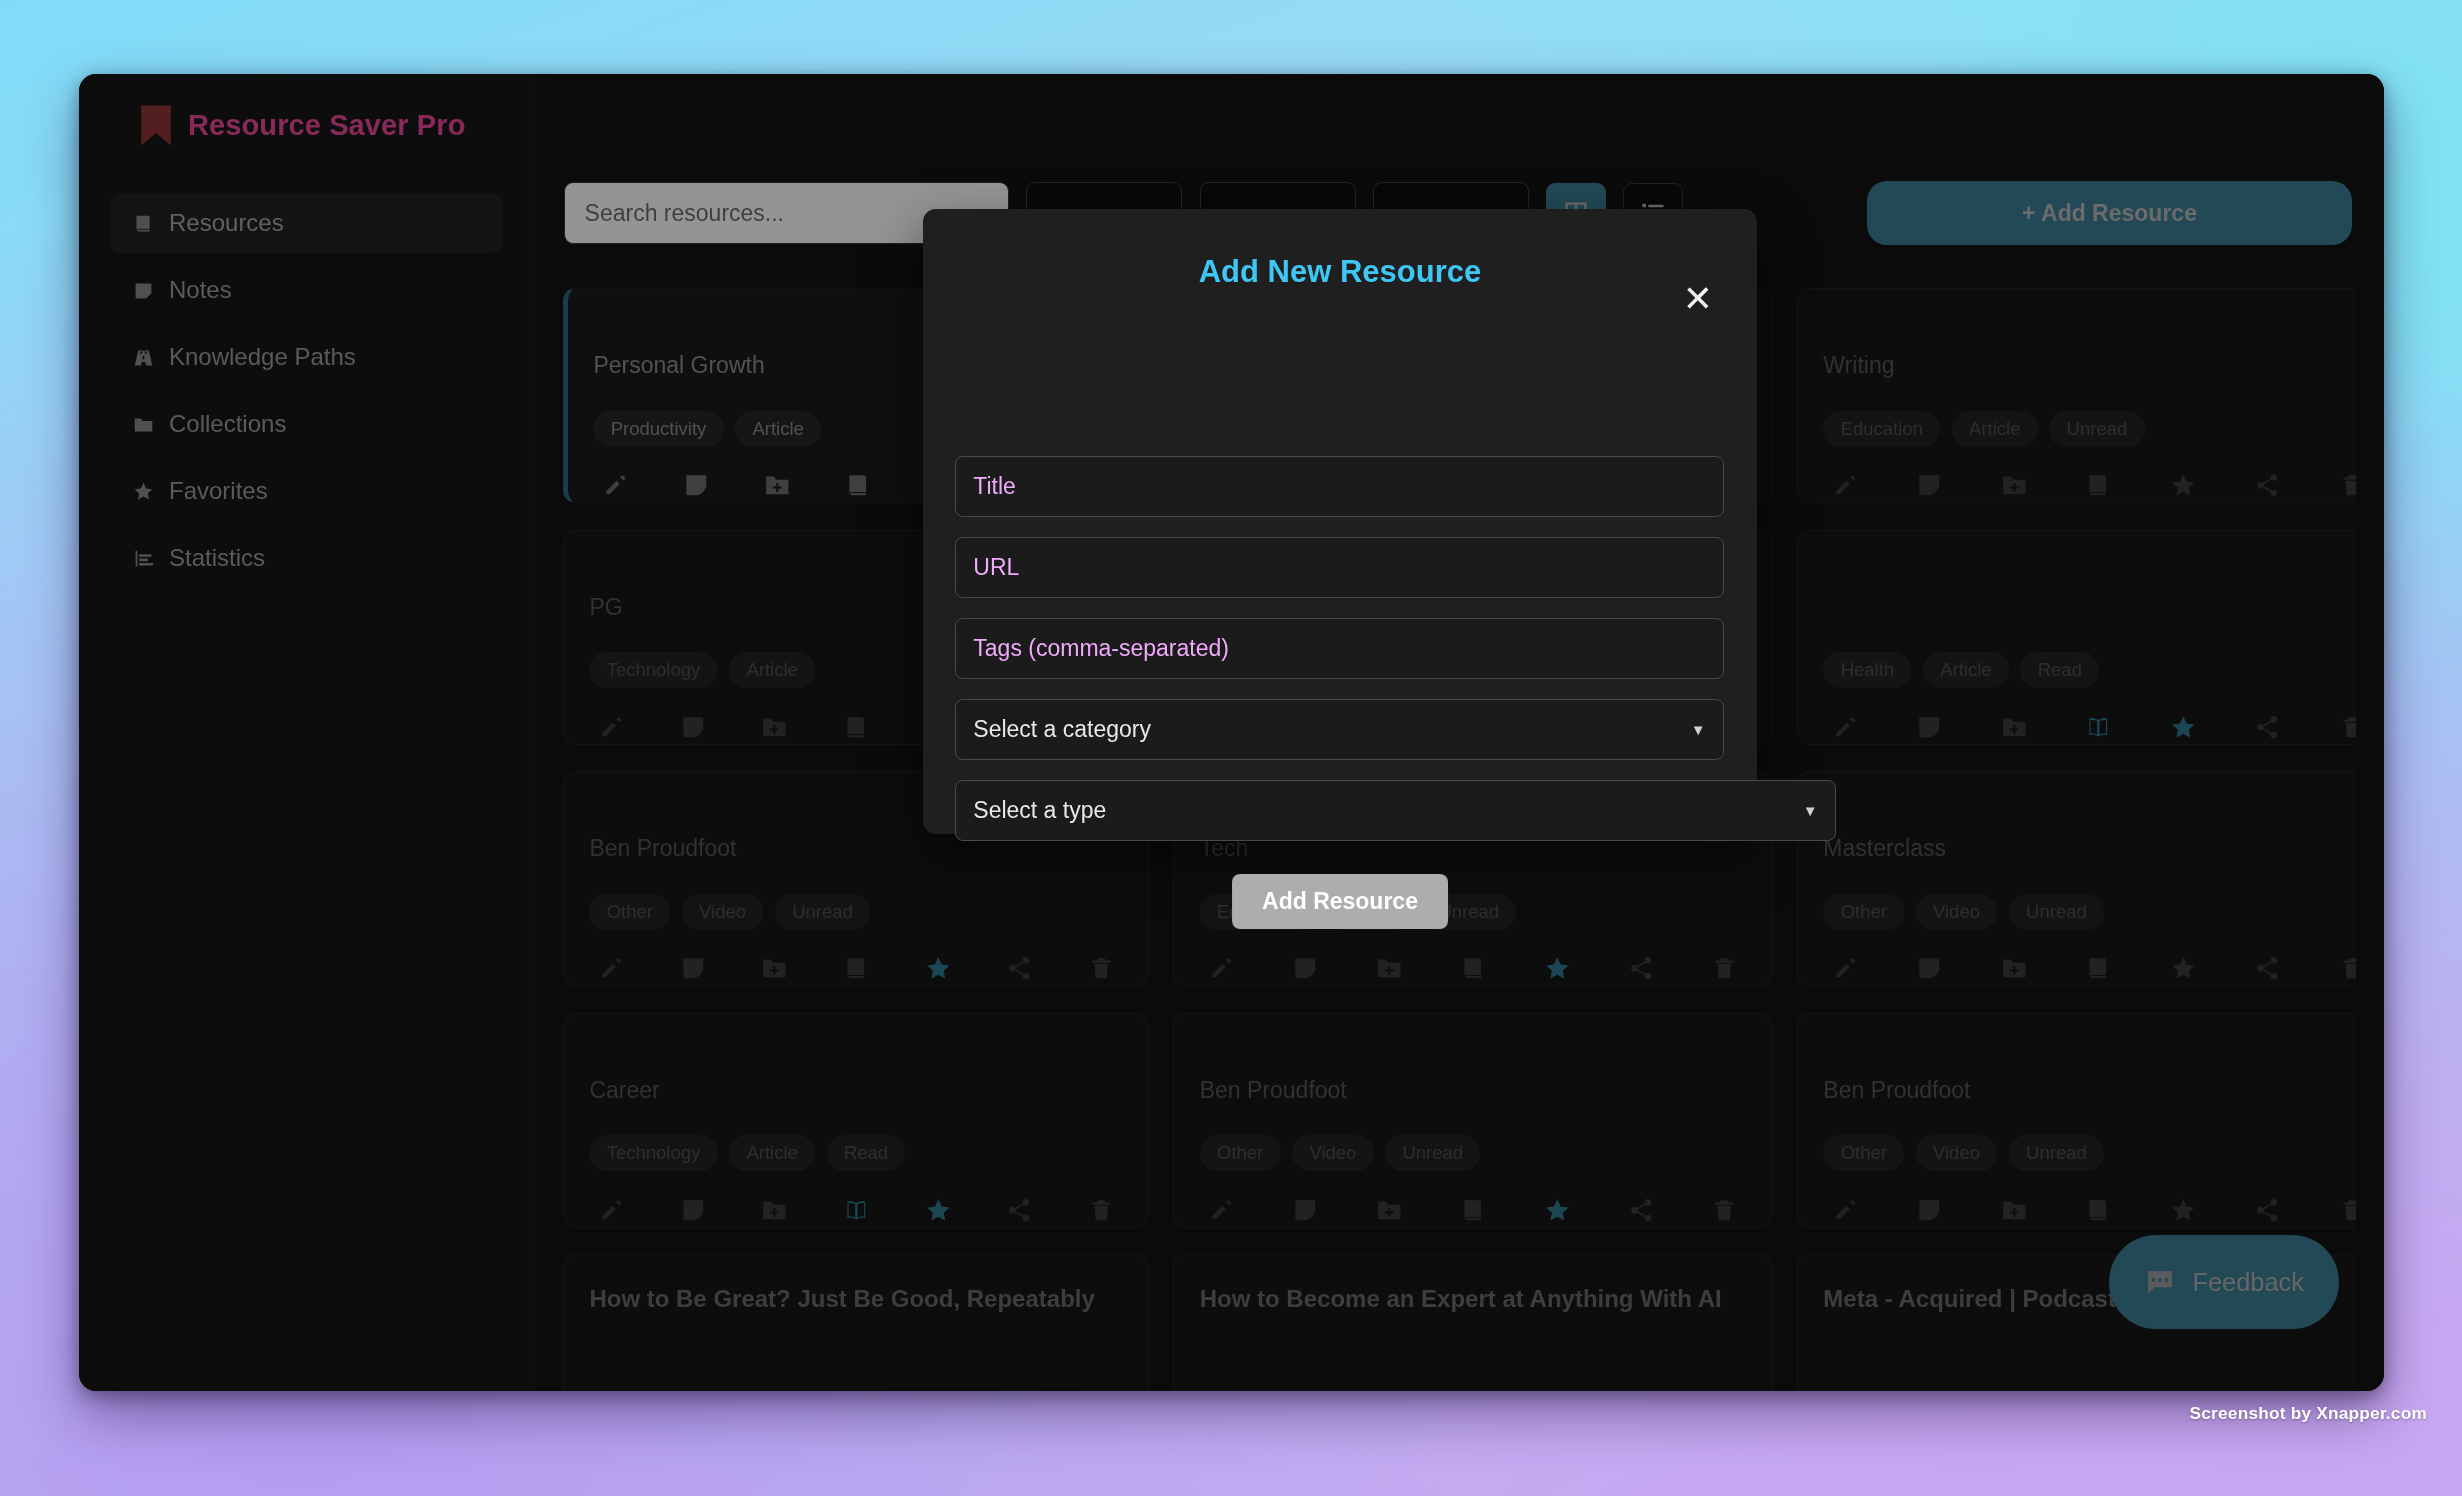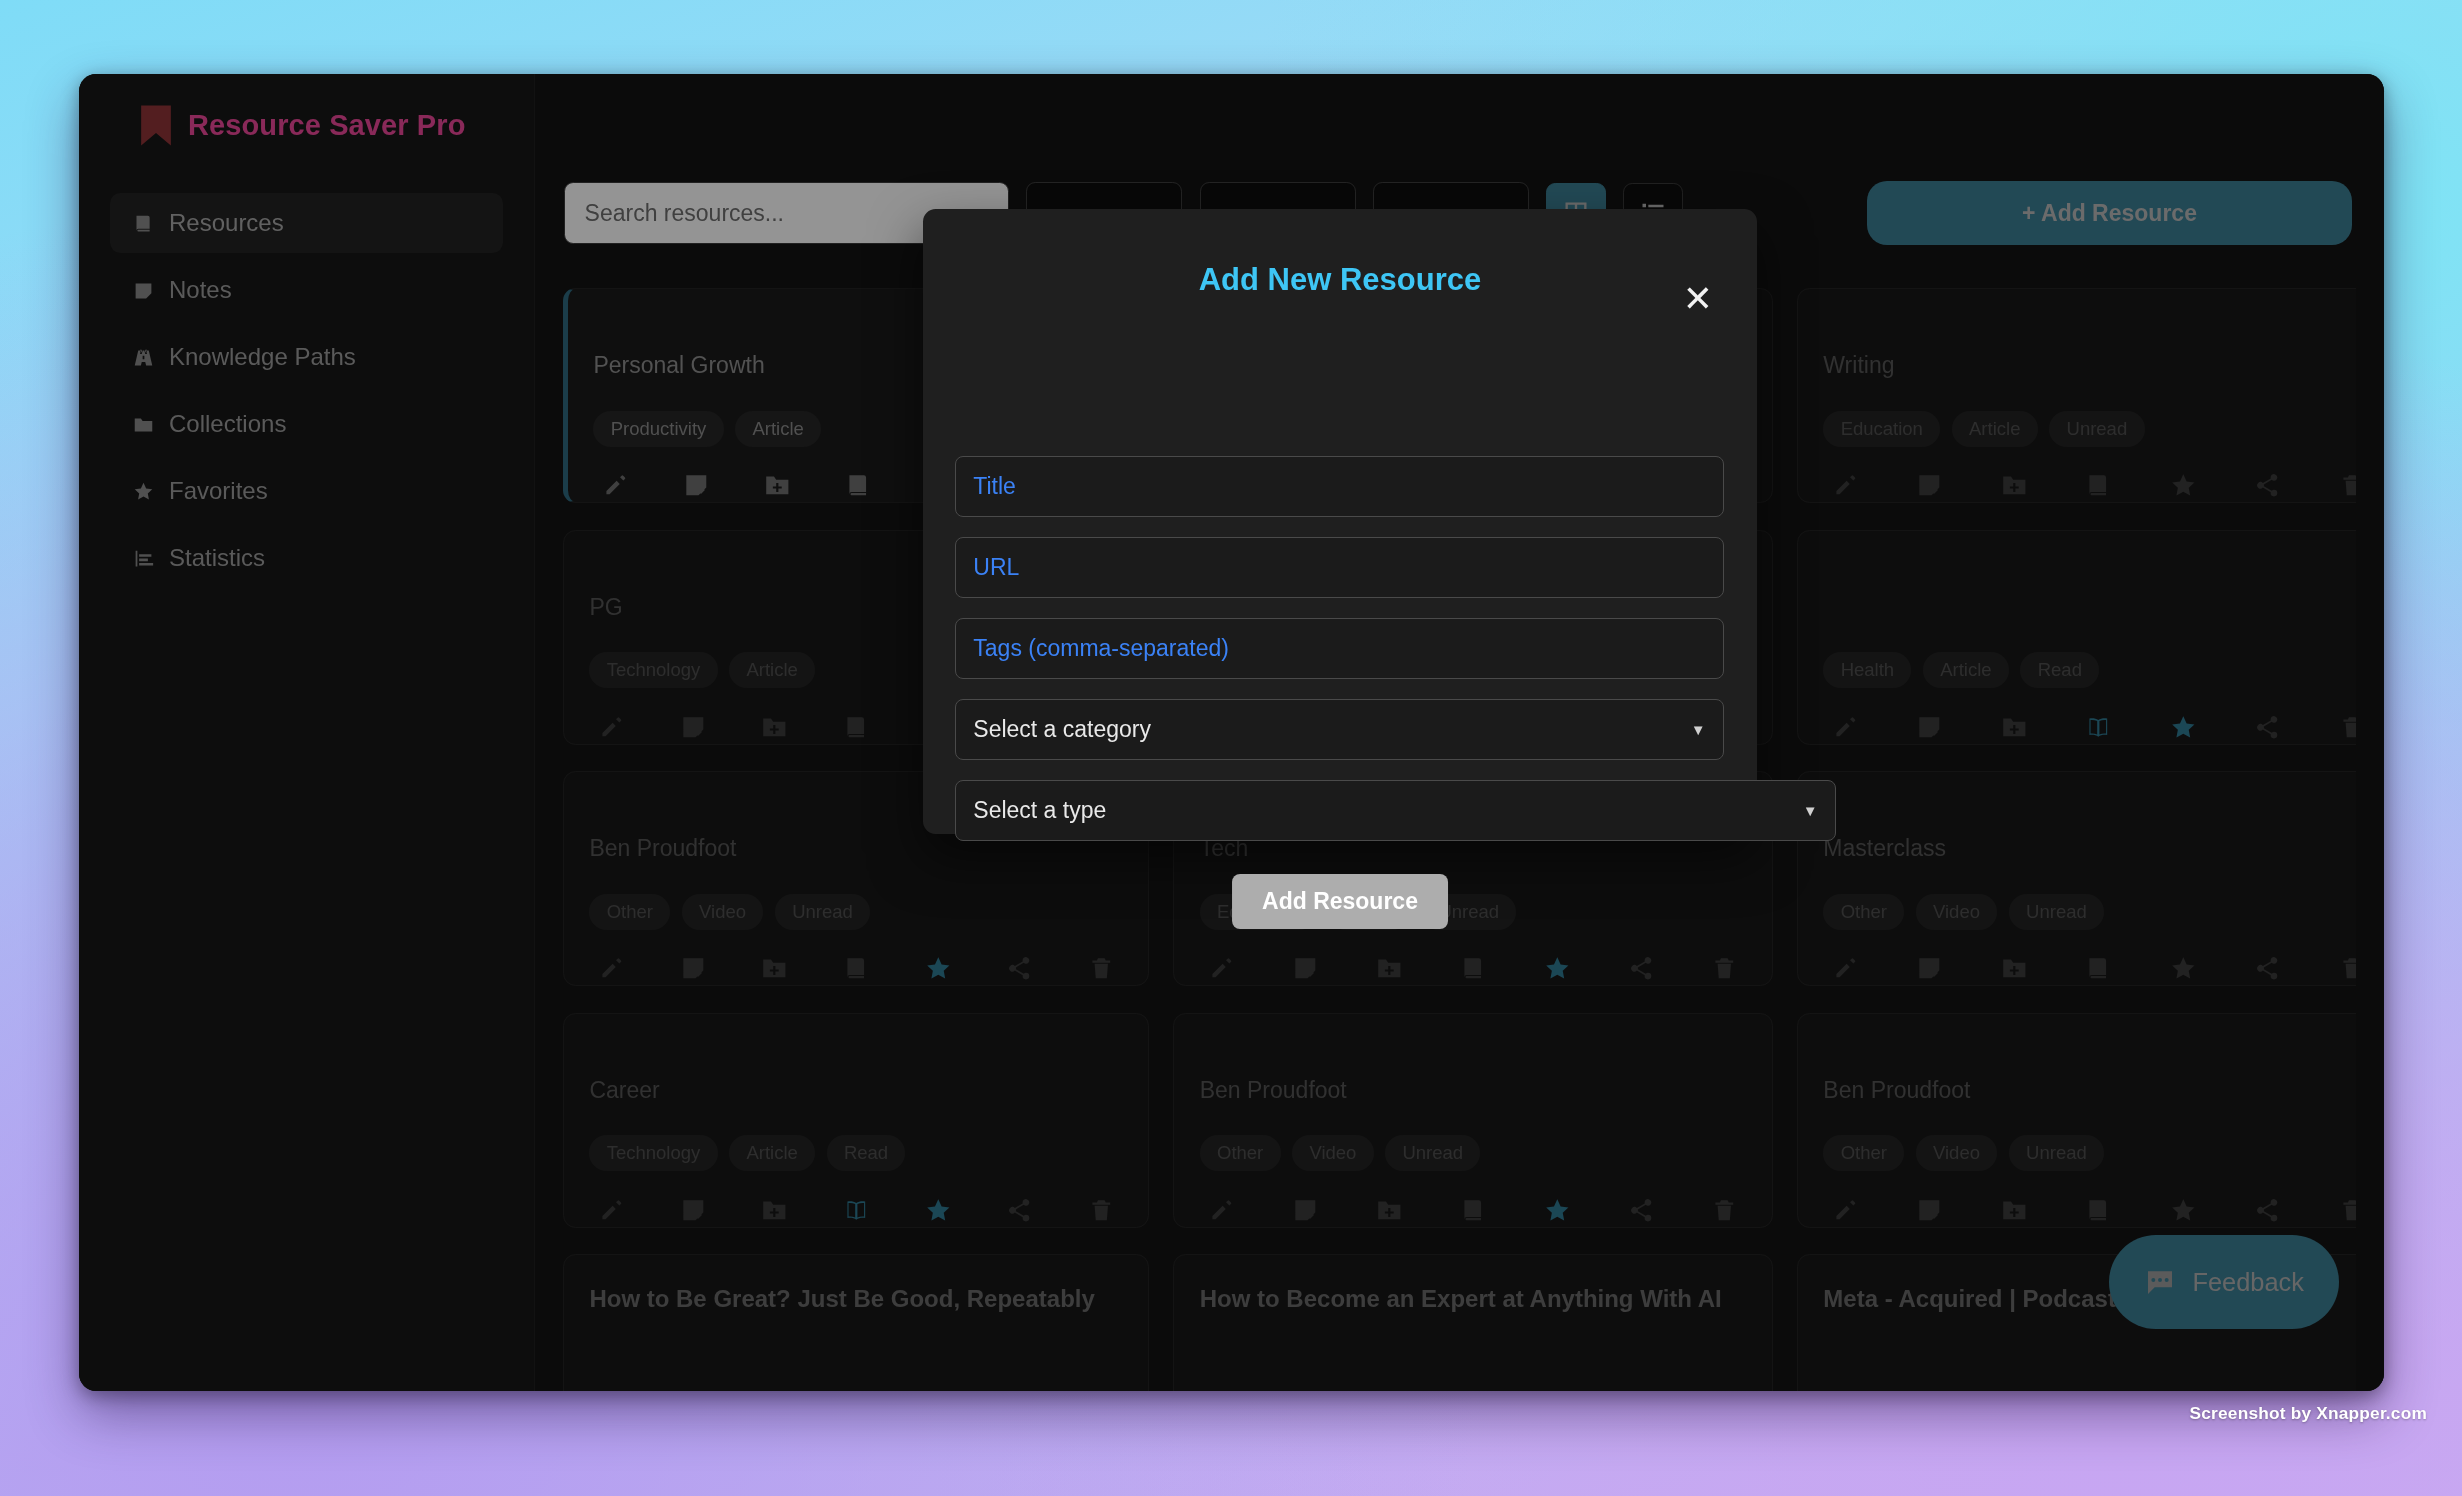--- a/index.html
+++ b/index.html
@@ -123,36 +123,36 @@
   .card.highlight .act svg { fill:#6f6f6f; }
   .act.on svg { fill:#2f7a93; }
 
   
   #modal-overlay { position:absolute; inset:0; background:rgba(0,0,0,.42); }
   #modal {
     position:absolute; left:844px; top:135px;
     width:834px; height:625px;
     background:#1f1f1f; border-radius:12.7px;
     box-shadow:0 23px 52px rgba(0,0,0,.55);
-    padding:8px 32px;
+    padding:0 32px;
   }
   #modal-title {
     text-align:center; color:#3ec6f5; font-size:31px; font-weight:bold;
     padding-top:45px;
   }
   #modal-close {
     position:absolute; right:44px; top:72px;
     font-size:36px; color:#f2f2f2; line-height:1; cursor:pointer;
     font-family:"Liberation Sans", sans-serif;
   }
   .m-field {
     height:61px; margin-top:0; background:#1b1b1b;
     border:0.6px solid #4a4a4a; border-radius:8px;
     display:flex; align-items:center; padding:0 17.3px;
-    font-size:23px; color:#3b82f6;
+    font-size:23px; color:#f0abfc;
   }
   #m-title-field   { position:absolute; left:32px; top:247px; width:769px; }
   #m-url-field     { position:absolute; left:32px; top:328px; width:769px; }
   #m-tags-field    { position:absolute; left:32px; top:409px; width:769px; }
   #m-category-sel  { position:absolute; left:32px; top:490px; width:769px; color:#e9e9e9;}
   #m-type-sel      { position:absolute; left:32px; top:571px; width:881px; color:#e9e9e9;}
   .m-caret { margin-left:auto; font-size:15px; color:#d0d0d0; }
   #m-submit {
     position:absolute; left:50%; transform:translateX(-50%); top:665px;
     background:#adadad; color:#fff; border:none; border-radius:8px;

